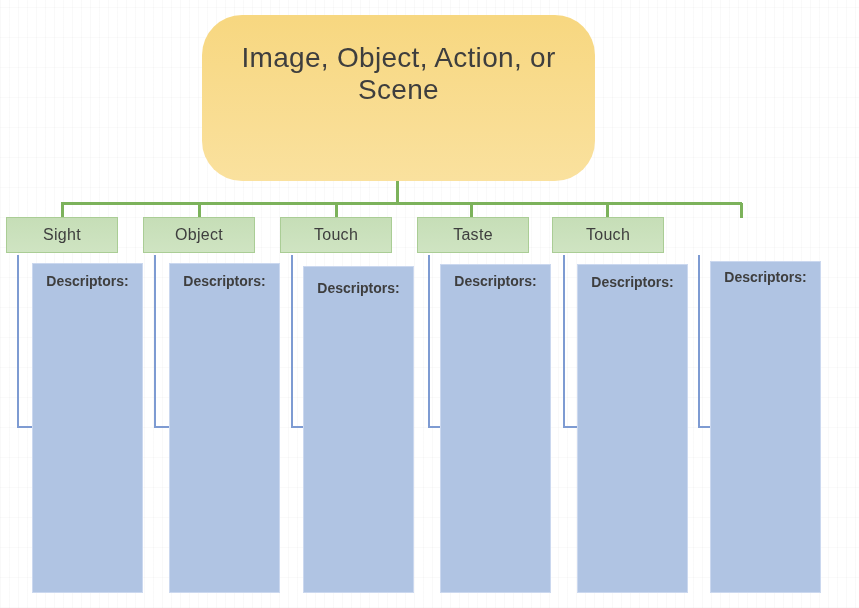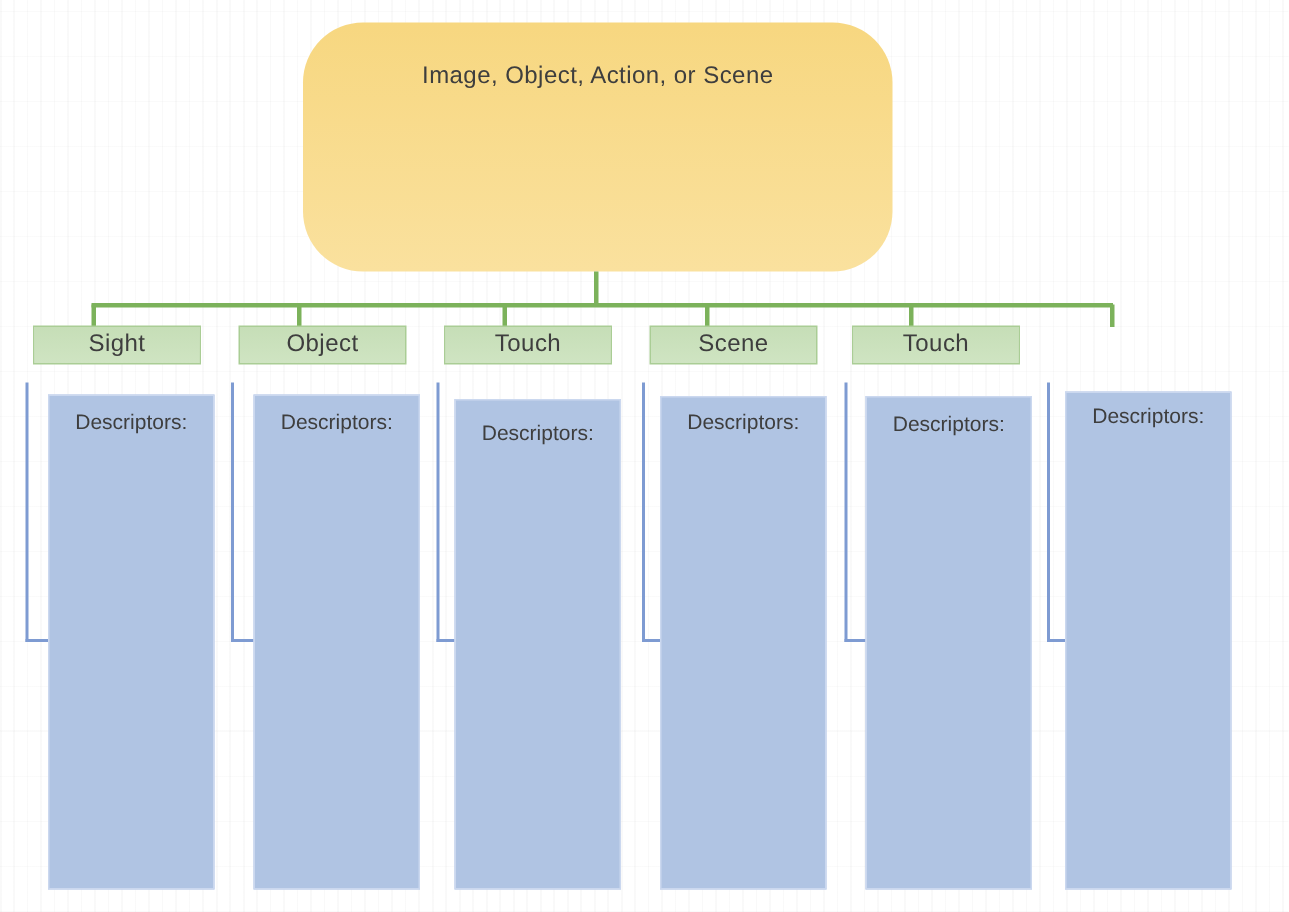--- a/index.html
+++ b/index.html
@@ -31,58 +31,59 @@
   .root-box{
     position:absolute;
     left:202px;top:15px;width:393px;height:166px;
     border-radius:40px;
     background:linear-gradient(180deg,var(--root_fill_top),var(--root_fill_bottom));
     text-align:center;
     box-sizing:border-box;
     padding-top:27px;
   }
   .root-box .title{
-    font-size:16px;
+    font-size:28px;
     letter-spacing:0.3px;
     color:var(--text_color);
   }
   .conn-green{
     position:absolute;
     background:var(--green_connector);
   }
   .trunk{left:396px;top:181px;width:2.5px;height:22px;}
   .rail{left:61px;top:202px;width:681px;height:2.5px;}
   .drop{top:203px;width:2.5px;height:15px;}
   .cat-box{
     position:absolute;
-    top:217px;width:112px;height:26px;
+    top:217px;width:112px;height:36px;
     background:linear-gradient(180deg,var(--category_fill_top),var(--category_fill_bottom));
     border:1px solid var(--category_border);
     box-sizing:border-box;
-    display:flex;align-items:center;justify-content:center;margin-left:16px;
+    display:flex;align-items:center;justify-content:center;
   }
   .cat-box .cat-label{
     font-size:16px;
     letter-spacing:0.3px;
     color:var(--text_color);
   }
   .elbow{
     position:absolute;
     top:255px;height:173px;
     border-left:2px solid var(--blue_connector);
     border-bottom:2px solid var(--blue_connector);
     box-sizing:border-box;
   }
   .desc-box{
     position:absolute;
     width:111px;
     background:var(--descriptor_fill);
     border:1px solid var(--descriptor_border);
     box-sizing:border-box;
     text-align:center;
+    font-weight:bold;
   }
   .desc-box .desc-heading{
     display:block;
     font-size:14px;
     color:var(--text_color);
   }
 </style>
 </head>
 <body>
 
@@ -104,21 +105,21 @@
   <div class="cat-box" style="left:6px">
     <span class="cat-label">Sight</span>
   </div>
   <div class="cat-box" style="left:143px">
     <span class="cat-label">Object</span>
   </div>
   <div class="cat-box" style="left:280px">
     <span class="cat-label">Touch</span>
   </div>
   <div class="cat-box" style="left:417px">
-    <span class="cat-label">Scene</span>
+    <span class="cat-label">Taste</span>
   </div>
   <div class="cat-box" style="left:552px">
     <span class="cat-label">Touch</span>
   </div>
 
   <div class="elbow" style="left:17px;width:15px"></div>
   <div class="elbow" style="left:154px;width:15px"></div>
   <div class="elbow" style="left:291px;width:12px"></div>
   <div class="elbow" style="left:428px;width:12px"></div>
   <div class="elbow" style="left:563px;width:14px"></div>

